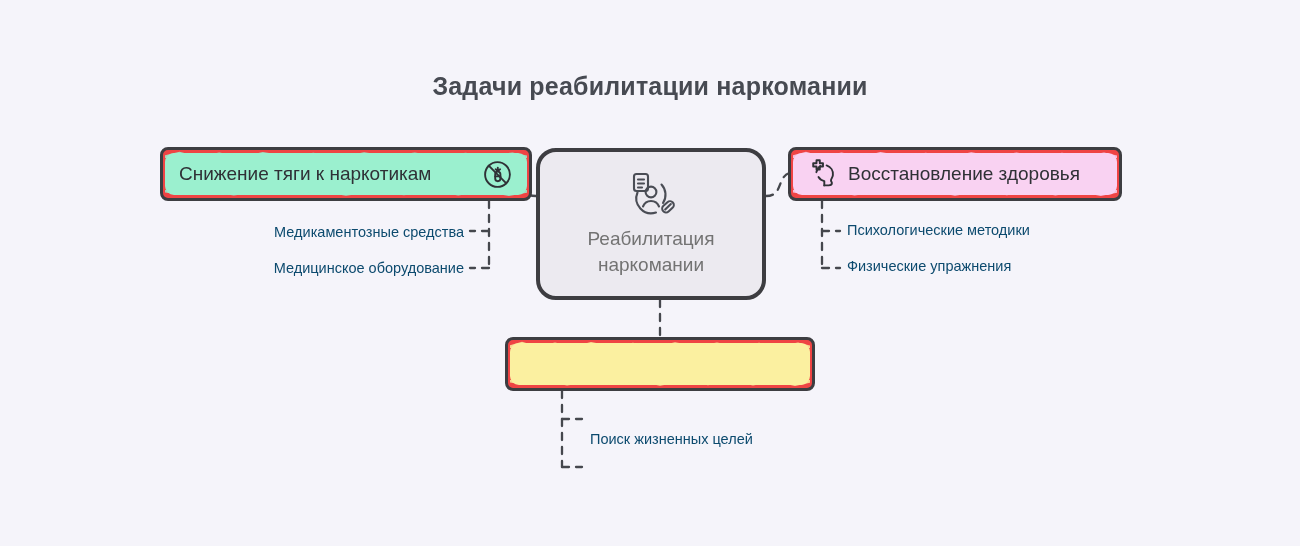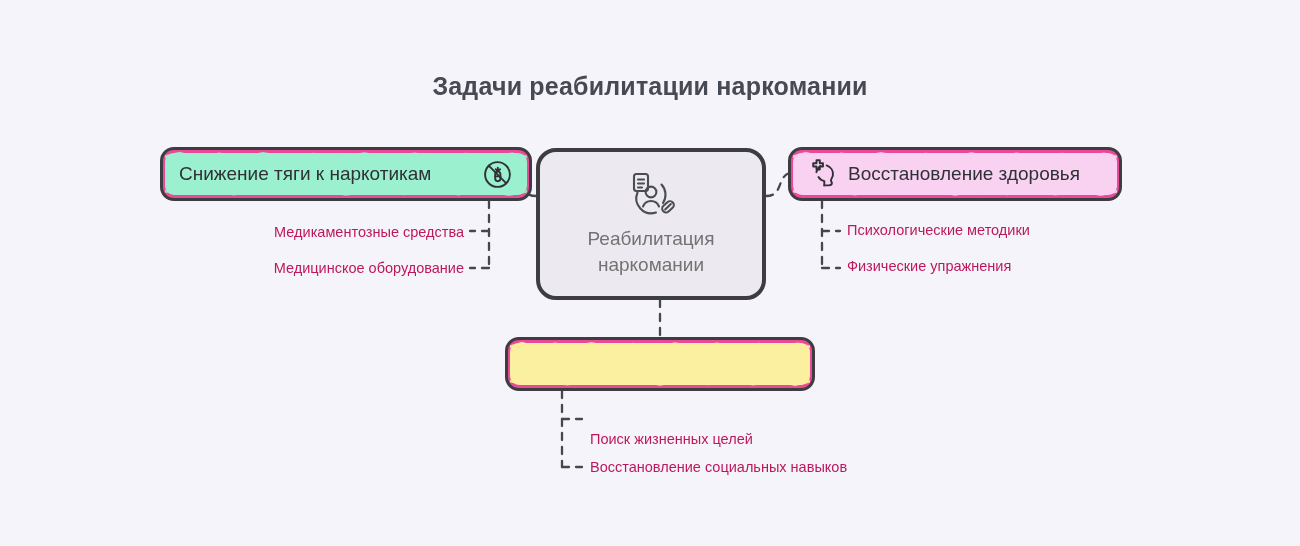--- a/index.html
+++ b/index.html
@@ -22,22 +22,22 @@
 
   
   #links{position:absolute;left:0;top:0;width:1300px;height:546px;}
 
   
   .node{
     position:absolute;
     box-sizing:border-box;
     display:flex;align-items:center;
     border:3.5px solid #3d3d41;
-    border-radius:14px;
-    background:#ec4899;
+    border-radius:8px;
+    background:#ef4444;
     z-index:5;
   }
   .node .hl{
     position:absolute;left:2px;right:2px;top:3px;bottom:3px;
     border-radius:9px;
     z-index:0;
     pointer-events:none;
   }
   .node .inner{
     position:relative;z-index:2;
@@ -88,21 +88,21 @@
       58% 20%,50% 82%,42% 16%,35% 70%,27% 24%,19% 78%,12% 22%,5% 72%,0 34%);
     opacity:.85;
   }
 
   
   .icon{flex:0 0 auto;display:block;}
 
   
   .sub{
     position:absolute;
-    font-size:14.5px;color:#be185d;
+    font-size:14.5px;color:#0c4a6e;
     white-space:nowrap;
     z-index:4;
   }
   .sub.right-align{text-align:right;transform:translateX(-100%);}
 </style>
 </head>
 <body style="background: rgb(245, 244, 250);">
 
 <div id="stage">
 
@@ -180,15 +180,14 @@
     <div class="hl" style="background: rgb(251, 240, 160);"></div>
   </div>
 
   <div class="sub right-align" style="left:464px;top:224px;">Медикаментозные средства</div>
   <div class="sub right-align" style="left:464px;top:260px;">Медицинское оборудование</div>
 
   <div class="sub" style="left:847px;top:222px;">Психологические методики</div>
   <div class="sub" style="left:847px;top:258px;">Физические упражнения</div>
 
   <div class="sub" style="left:590px;top:431px;">Поиск жизненных целей</div>
-  <div class="sub" style="left:590px;top:459px;">Восстановление социальных навыков</div>
 
 </div>
 
 </body></html>

